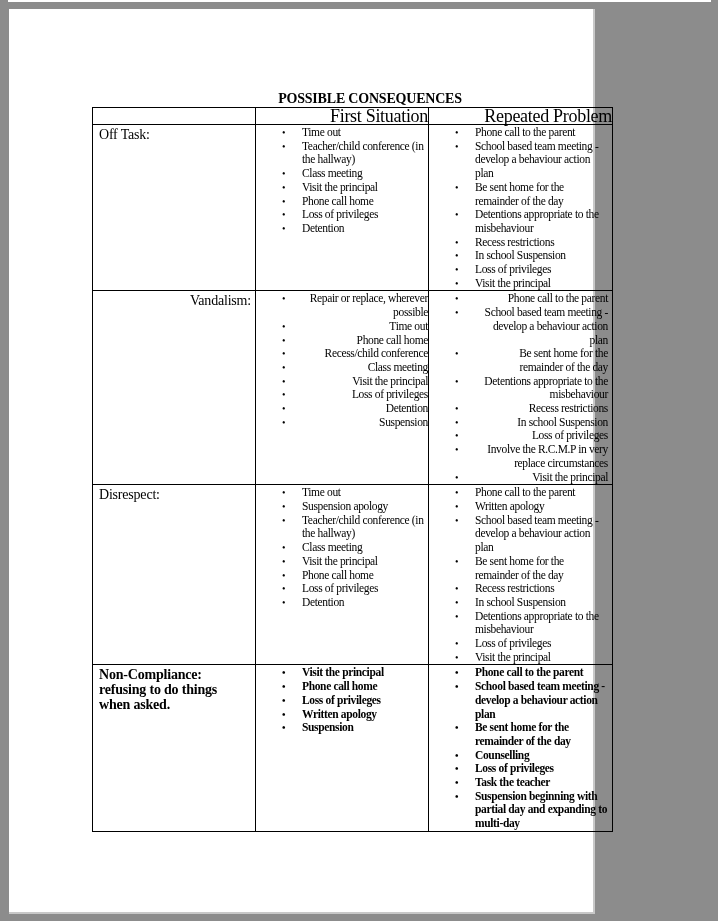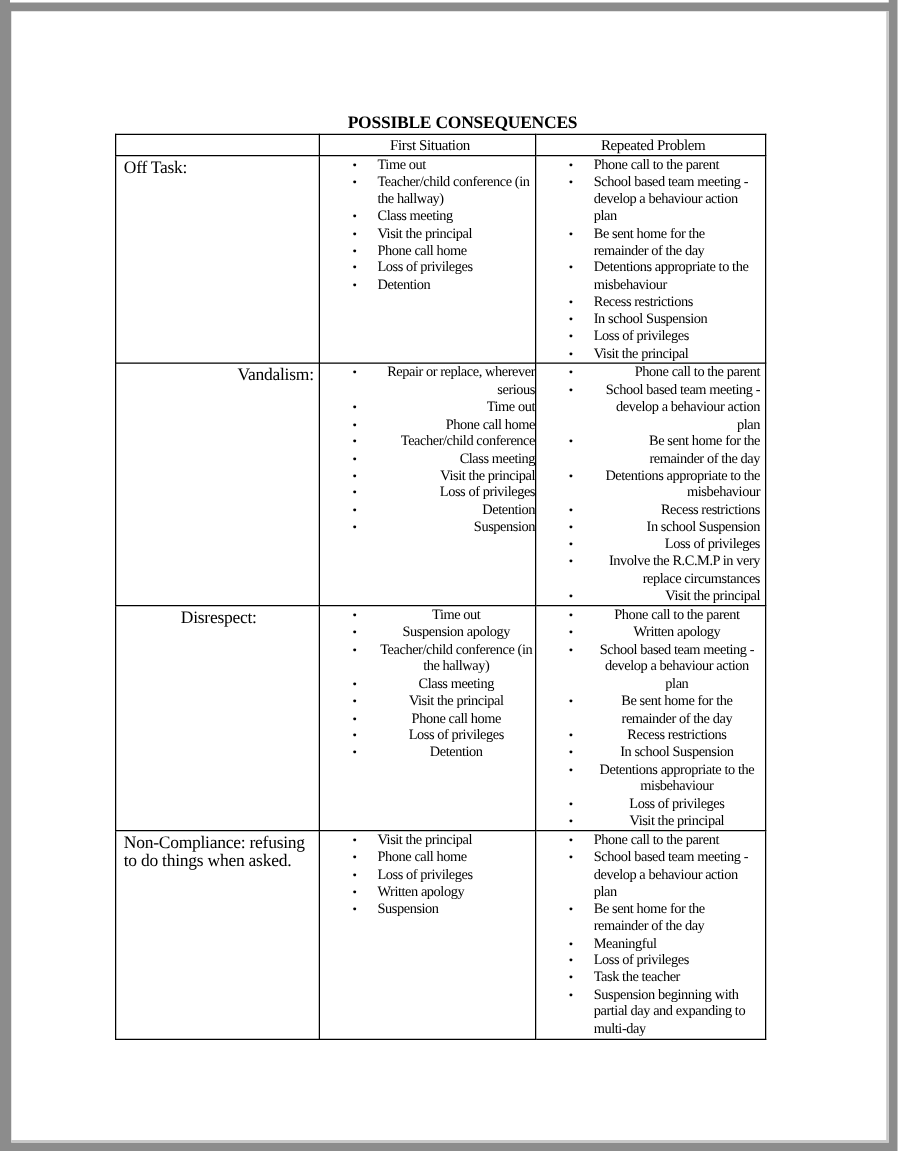--- a/index.html
+++ b/index.html
@@ -11,21 +11,21 @@
     font-family: "Liberation Serif", serif;
     color: #000;
   }
   .top-strip {
     position: absolute; left: 8px; top: 0; width: 703px; height: 2px;
     background: #ffffff;
   }
   .page {
     position: absolute;
     left: 9px; top: 9px;
-    width: 702px; height: 905px;
+    width: 586px; height: 905px;
     background: #ffffff;
     border-right: 2px solid #c8c8c8;
     border-bottom: 2px solid #c8c8c8;
     box-sizing: border-box;
   }
   .title {
     position: absolute;
     left: 0; width: 702px;
     top: 82px;
     text-align: center;
@@ -45,22 +45,22 @@
   table.grid td, table.grid th {
     border: 1px solid #000;
     vertical-align: top;
     padding: 0;
   }
   col.c1 { width: 163px; }
   col.c2 { width: 173px; }
   col.c3 { width: 184px; }
   th {
     font-weight: normal;
-    text-align: center;
-    font-size: 12px;
+    text-align: right;
+    font-size: 18px;
     height: 16px;
     line-height: 16px;
     padding-left: 4px !important;
     letter-spacing: -0.3px;
   }
   .cat {
     font-size: 14px;
     line-height: 15px;
     padding: 2px 4px 0 6px !important;
     letter-spacing: -0.2px;
@@ -77,22 +77,22 @@
     letter-spacing: -0.35px;
   }
   ul.items li .bullet {
     position: absolute;
     left: 26px; top: 0;
     font-size: 10px;
   }
   td.col3 ul.items li { padding-left: 46px; padding-right: 4px; }
   tr.r-offtask td { height: 163px; }
   tr.r-vandalism td { height: 190px; text-align: right; }
-  tr.r-disrespect td { height: 176px; text-align: center; }
-  tr.r-noncompliance td { height: 163px; }
+  tr.r-disrespect td { height: 176px; }
+  tr.r-noncompliance td { height: 163px; font-weight: bold; }
 </style>
 </head>
 <body>
 
 <div class="top-strip"></div>
 
 <div class="page">
   <div class="title">POSSIBLE CONSEQUENCES</div>
 
   <table class="grid">
@@ -132,24 +132,24 @@
               <li><span class="bullet">•</span><span>In school Suspension</span></li>
               <li><span class="bullet">•</span><span>Loss of privileges</span></li>
               <li><span class="bullet">•</span><span>Visit the principal</span></li>
             </ul>
           </td>
       </tr>
       <tr class="r-vandalism">
         <td class="cat">Vandalism:</td>
         <td>
             <ul class="items">
-              <li><span class="bullet">•</span><span>Repair or replace, wherever serious</span></li>
+              <li><span class="bullet">•</span><span>Repair or replace, wherever possible</span></li>
               <li><span class="bullet">•</span><span>Time out</span></li>
               <li><span class="bullet">•</span><span>Phone call home</span></li>
-              <li><span class="bullet">•</span><span>Teacher/child conference</span></li>
+              <li><span class="bullet">•</span><span>Recess/child conference</span></li>
               <li><span class="bullet">•</span><span>Class meeting</span></li>
               <li><span class="bullet">•</span><span>Visit the principal</span></li>
               <li><span class="bullet">•</span><span>Loss of privileges</span></li>
               <li><span class="bullet">•</span><span>Detention</span></li>
               <li><span class="bullet">•</span><span>Suspension</span></li>
             </ul>
           </td>
         <td class="col3">
             <ul class="items">
               <li><span class="bullet">•</span><span>Phone call to the parent</span></li>
@@ -201,21 +201,21 @@
               <li><span class="bullet">•</span><span>Loss of privileges</span></li>
               <li><span class="bullet">•</span><span>Written apology</span></li>
               <li><span class="bullet">•</span><span>Suspension</span></li>
             </ul>
           </td>
         <td class="col3">
             <ul class="items">
               <li><span class="bullet">•</span><span>Phone call to the parent</span></li>
               <li><span class="bullet">•</span><span>School based team meeting - develop a behaviour action plan</span></li>
               <li><span class="bullet">•</span><span>Be sent home for the remainder of the day</span></li>
-              <li><span class="bullet">•</span><span>Meaningful</span></li>
+              <li><span class="bullet">•</span><span>Counselling</span></li>
               <li><span class="bullet">•</span><span>Loss of privileges</span></li>
               <li><span class="bullet">•</span><span>Task the teacher</span></li>
               <li><span class="bullet">•</span><span>Suspension beginning with partial day and expanding to multi-day</span></li>
             </ul>
           </td>
       </tr>
     </tbody>
   </table>
 </div>
 

